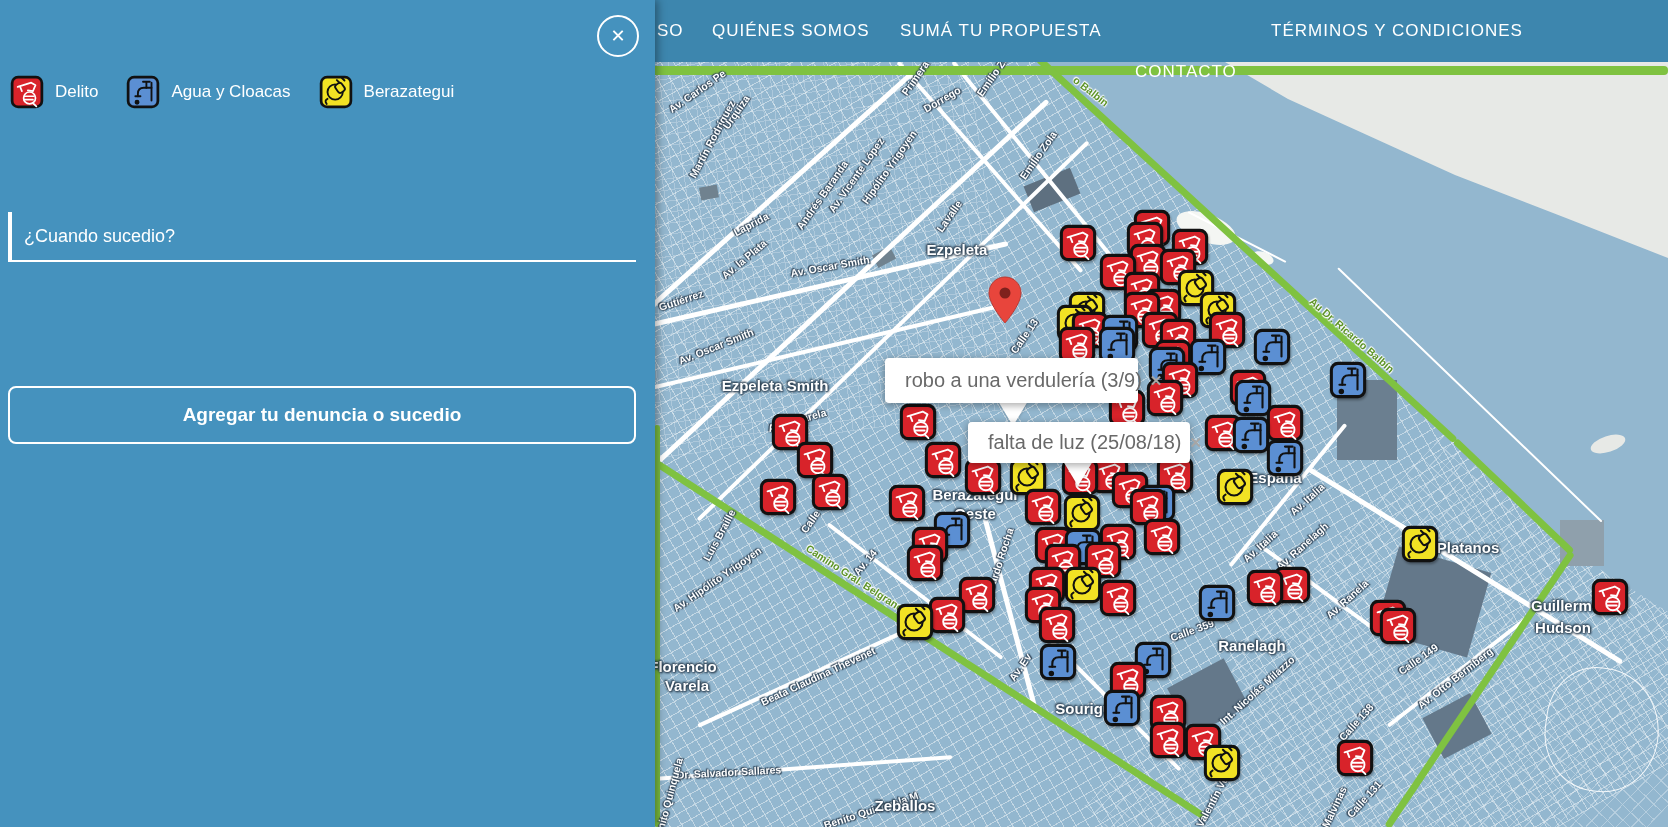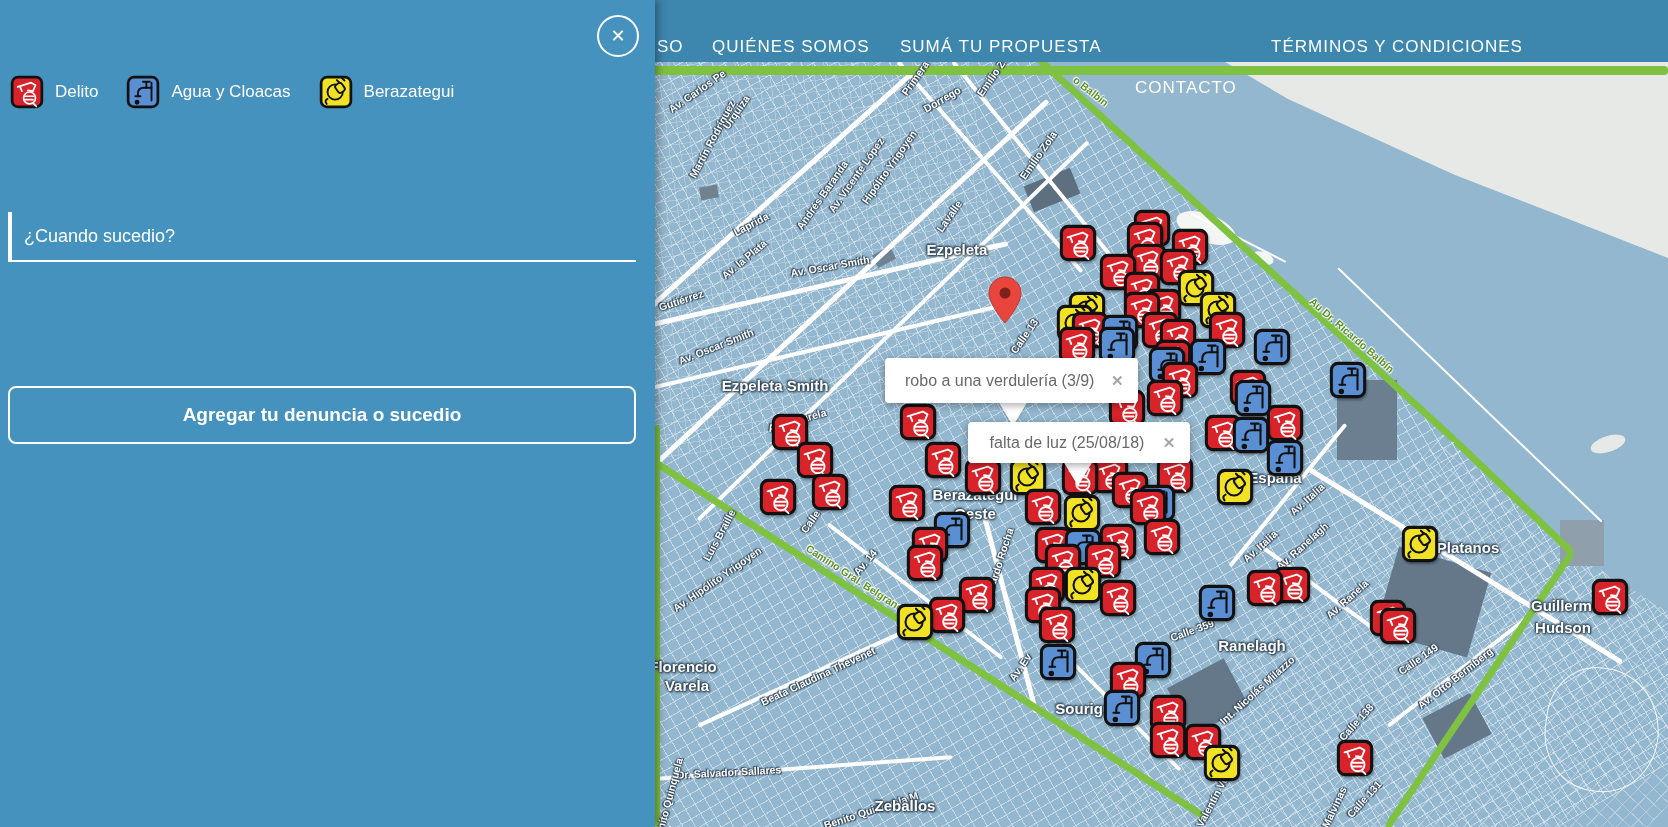--- a/index.html
+++ b/index.html
@@ -31,30 +31,30 @@
      text-shadow:0 0 2px #33475a,0 0 2px #33475a,1px 1px 1px #33475a,-1px -1px 1px #33475a;}
   .street-label.green{color:#5d9427;font-weight:700;
      text-shadow:0 0 2px #fff,0 0 2px #fff,1px 1px 1px #fff,-1px -1px 1px #fff;}
   .locality{position:absolute;z-index:3;font-size:15px;font-weight:600;color:#fff;white-space:nowrap;
      text-shadow:0 0 3px #2e4254,0 0 3px #2e4254,1px 1px 2px #2e4254,-1px -1px 2px #2e4254;}
   .marker{position:absolute;width:38px;height:38px;z-index:5;cursor:pointer;}
   .marker svg{display:block;filter:drop-shadow(1px 2px 1px rgba(0,0,0,.3));}
   #pin{position:absolute;z-index:4;}
   .iw{position:absolute;background:#fff;border-radius:4px;z-index:8;
       box-shadow:0 2px 7px 1px rgba(0,0,0,.3);display:flex;align-items:center;}
-  .iw-text{flex:1;text-align:center;font-size:16px;color:#696969;padding:0 8px 0 20px;white-space:nowrap;}
+  .iw-text{flex:1;text-align:center;font-size:20px;color:#696969;padding:0 8px 0 20px;white-space:nowrap;}
   .iw-close{width:30px;height:100%;display:flex;align-items:center;justify-content:center;
       color:#a6a6a6;font-size:15px;font-weight:bold;cursor:pointer;padding-right:6px;}
   .iw-tail{position:absolute;width:0;height:0;z-index:8;
       border-left:15px solid transparent;border-right:15px solid transparent;border-top:25px solid #fff;
       filter:drop-shadow(0 2px 1px rgba(0,0,0,.15));}
 
   
   #navbar{position:absolute;left:0;top:0;width:1668px;height:62px;background:#3d86ae;z-index:9;}
-  .nav-item{position:absolute;top:16px;height:62px;display:flex;align-items:center;color:#fff;
+  .nav-item{position:absolute;top:0;height:62px;display:flex;align-items:center;color:#fff;
       font-size:17px;letter-spacing:1px;white-space:nowrap;cursor:pointer;}
 
   
   #sidebar{position:absolute;left:0;top:0;width:655px;height:827px;background:#4592be;z-index:10;
       box-shadow:3px 0 8px rgba(0,0,0,.35);}
   #panel-title{position:absolute;left:8px;top:12px;font-size:35px;font-weight:800;color:#fff;letter-spacing:.5px;}
   #close-btn{position:absolute;left:597px;top:15px;width:42px;height:42px;border:2px solid #fff;
       border-radius:50%;box-sizing:border-box;color:#fff;display:flex;align-items:center;justify-content:center;
       font-size:18px;cursor:pointer;font-weight:300;}
   #legend{position:absolute;left:10px;top:72px;height:40px;display:flex;align-items:center;}

